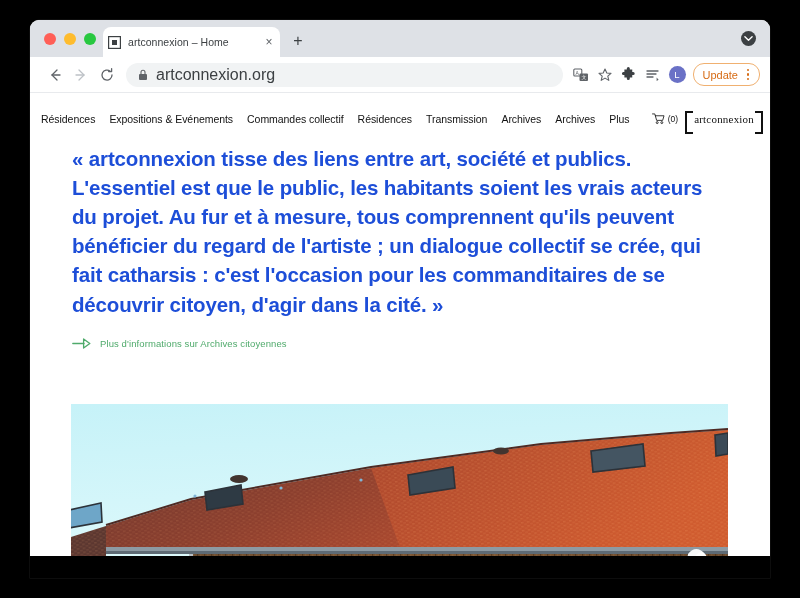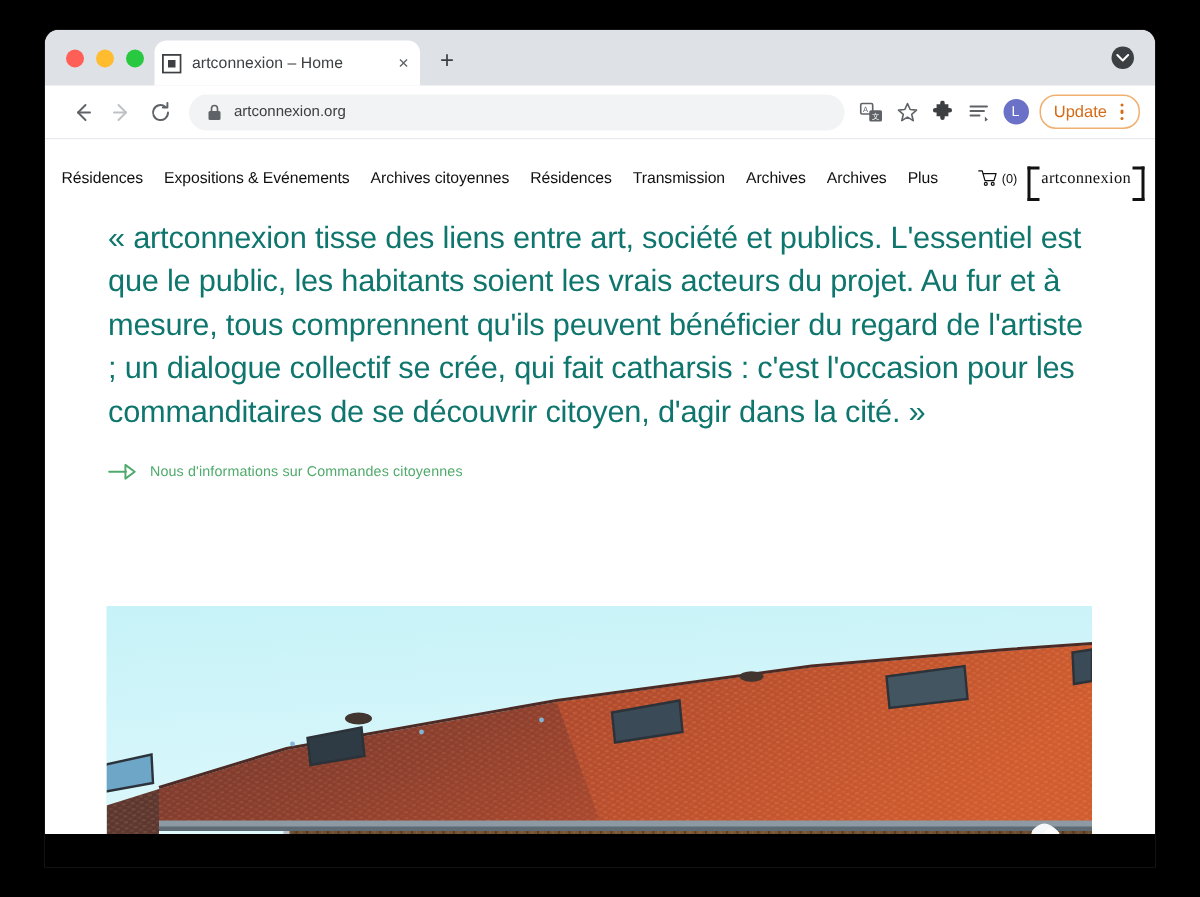--- a/index.html
+++ b/index.html
@@ -136,21 +136,21 @@
     background: #f1f3f4;
     border-radius: 13px;
     display: flex;
     align-items: center;
     padding: 0 12px;
     box-sizing: border-box;
     gap: 8px;
     min-width: 0;
   }
   .omnibox-url {
-    font-size: 10px;
+    font-size: 16px;
     color: #3c4043;
     white-space: nowrap;
     overflow: hidden;
     text-overflow: ellipsis;
     text-align: center;
   }
   .tb-icon {
     width: 24px; height: 24px;
     display: flex; align-items: center; justify-content: center;
     color: #5f6368;
@@ -249,24 +249,24 @@
     border: 2.5px solid #111;
   }
   .brand::before { left: -4px; border-right: none; }
   .brand::after { right: -4px; border-left: none; }
 
   .quote-block {
     padding: 13px 40px 0 42px;
     box-sizing: border-box;
   }
   .quote-text {
-    color: #0f766e;
+    color: #1d4ed8;
     font-size: 20.5px;
     line-height: 1.42;
-    font-weight: 400;
+    font-weight: 700;
     letter-spacing: -0.15px;
     margin: 0;
   }
   .more-link {
     display: flex;
     align-items: center;
     gap: 9px;
     margin-top: 19px;
   }
   .more-label {
@@ -395,21 +395,21 @@
           </span>
       </div>
     </div>
 
     <div class="page">
 
       <div class="site-nav">
         <div class="site-nav-links">
           <a href="#">Résidences</a>
           <a href="#">Expositions &amp; Evénements</a>
-          <a href="#">Archives citoyennes</a>
+          <a href="#">Commandes collectif</a>
           <a href="#">Résidences</a>
           <a href="#">Transmission</a>
           <a href="#">Archives</a>
           <a href="#">Archives</a>
           <a href="#">Plus</a>
         </div>
 
         <div class="site-nav-right">
           <div class="cart">
             <span style="display:flex;align-items:center;">
@@ -431,21 +431,21 @@
 
       <div class="quote-block">
         <p class="quote-text">« artconnexion tisse des liens entre art, société et publics. L'essentiel est que le public, les habitants soient les vrais acteurs du projet. Au fur et à mesure, tous comprennent qu'ils peuvent bénéficier du regard de l'artiste ; un dialogue collectif se crée, qui fait catharsis : c'est l'occasion pour les commanditaires de se découvrir citoyen, d'agir dans la cité. »</p>
         <div class="more-link">
           <span style="display:flex;align-items:center;">
             <svg width="19" height="11" viewBox="0 0 19 11">
               <path d="M0.8 5.5 H12" stroke="#4faa6b" stroke-width="1.3" stroke-linecap="round"></path>
               <path d="M11.6 0.9 L17.8 5.5 L11.6 10.1 Z" fill="none" stroke="#4faa6b" stroke-width="1.3" stroke-linejoin="round"></path>
             </svg>
           </span>
-          <span class="more-label">Nous d'informations sur Commandes citoyennes</span>
+          <span class="more-label">Plus d'informations sur Archives citoyennes</span>
         </div>
       </div>
 
       <div class="hero">
         <svg class="hero-svg" viewBox="0 0 657 246" preserveAspectRatio="none">
           <defs>
             <linearGradient id="sky" x1="0" y1="0" x2="0.15" y2="1">
               <stop offset="0" stop-color="#c6f2f8"></stop>
               <stop offset="1" stop-color="#e9fcfd"></stop>
             </linearGradient>

